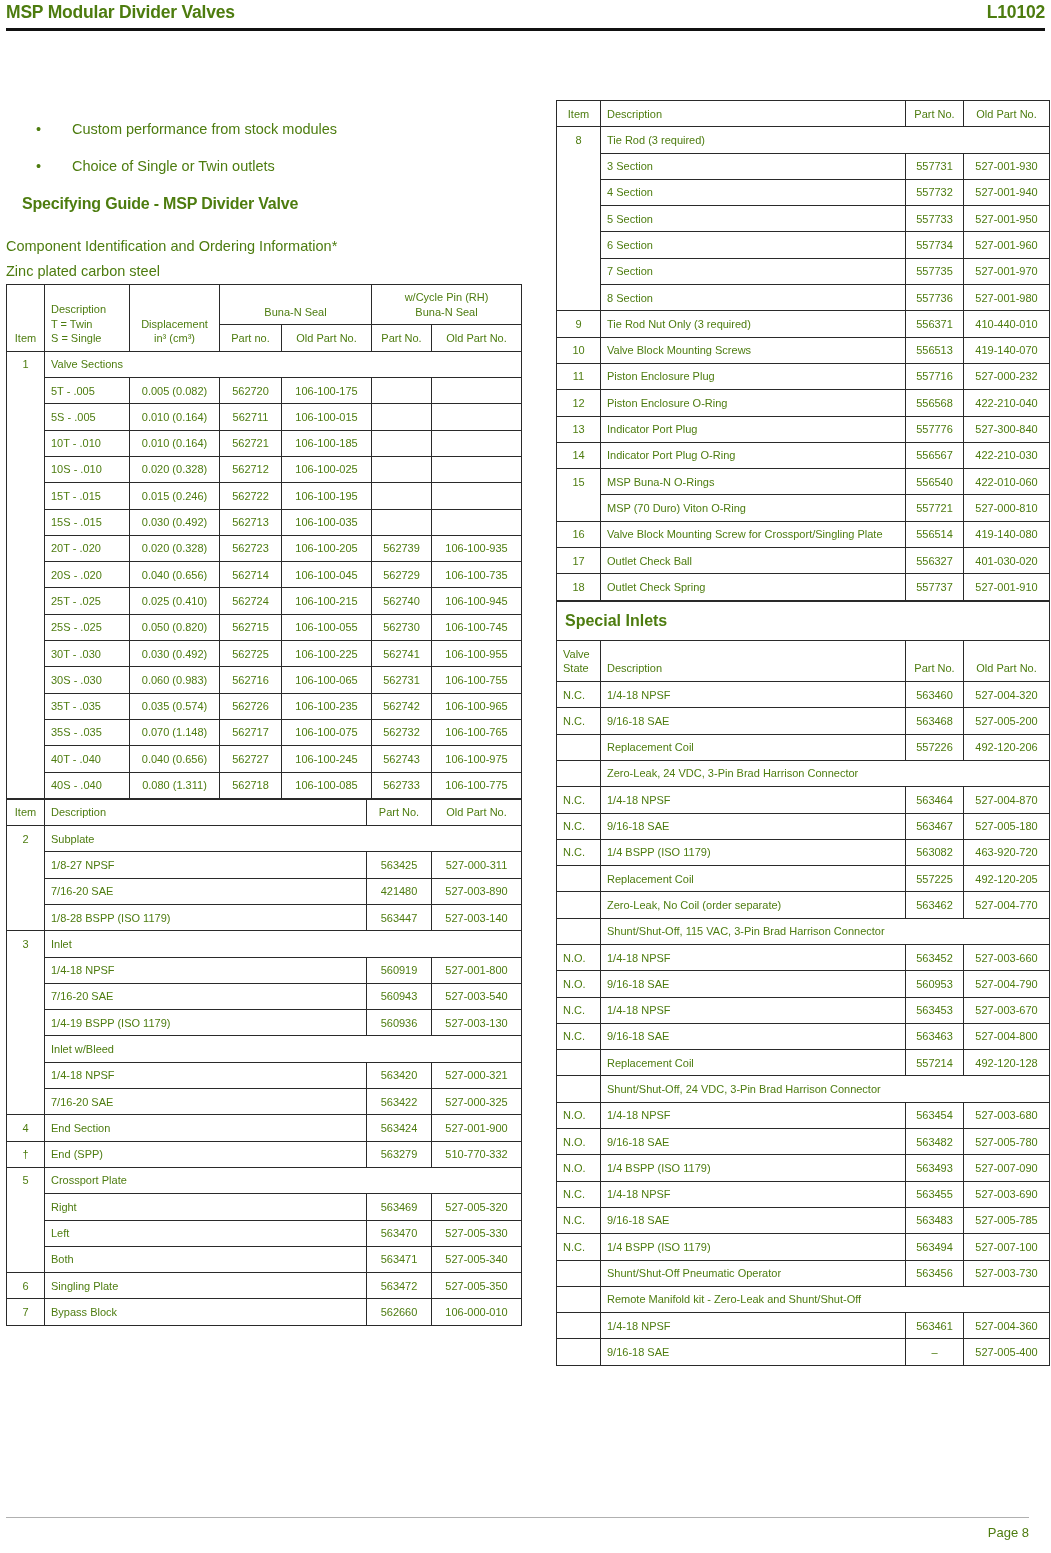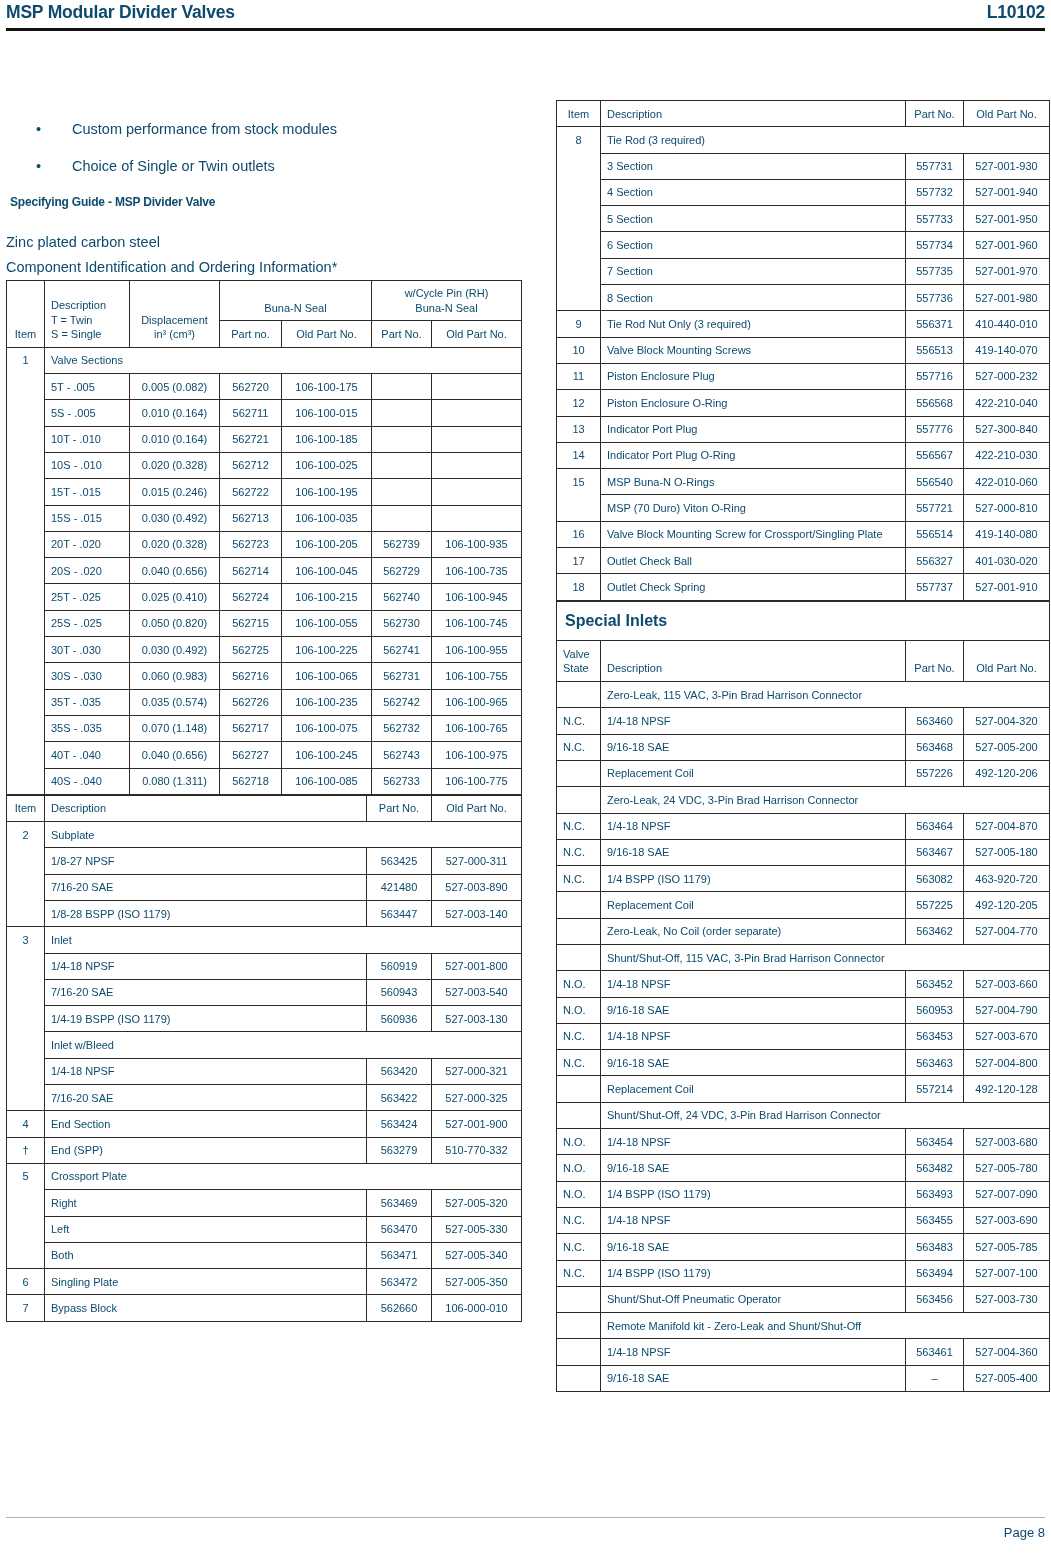--- a/index.html
+++ b/index.html
@@ -1,51 +1,51 @@
 <!DOCTYPE html>
 <html><head>
 <meta charset="utf-8">
 <style>
   * { margin:0; padding:0; box-sizing:border-box; }
   body { background:#e8e8e8; }
   .page {
     position:relative; width:1051px; height:1553px; background:#ffffff;
-    font-family:"Liberation Sans", sans-serif; color:#0c4a6e; overflow:hidden;
+    font-family:"Liberation Sans", sans-serif; color:#4d7c0f; overflow:hidden;
     margin:0 auto;
   }
   .header {
     position:absolute; top:0; left:6px; right:6px; height:31px;
     display:flex; justify-content:space-between; align-items:flex-start;
     border-bottom:3px solid #111; padding-top:2px;
   }
   .header span { font-size:17.5px; font-weight:bold; letter-spacing:-0.2px; }
   .col-left  { position:absolute; left:6px;  top:99px;  width:515px; }
   .col-right { position:absolute; left:556px; top:100px; width:493px; }
   .col-left h1 { font-size:20px; font-weight:bold; line-height:1.6; max-width:468px; letter-spacing:-0.2px; }
   .bullets { list-style:none; margin-top:22px; margin-bottom:14px; }
   .bullets li { display:flex; font-size:14.5px; margin-bottom:21px; }
   .bullets .dot { margin-left:30px; width:36px; flex:none; }
-  .col-left h2 { font-size:12px; font-weight:bold; letter-spacing:-0.2px; margin:14px 4px 21px; }
+  .col-left h2 { font-size:16px; font-weight:bold; letter-spacing:-0.2px; margin:14px 16px 21px; }
   .note { font-size:14.5px; line-height:1.72; }
   table.grid { border-collapse:collapse; table-layout:fixed; margin-top:0; }
   .grid td, .grid th {
     border:1px solid #2a2a2a; font-size:11px; line-height:1.3;
     padding:5.5px 6px; vertical-align:middle; white-space:pre-line; overflow:hidden;
     font-weight:normal; text-align:left;
   }
   .grid th { vertical-align:bottom; }
   .grid .c { text-align:center; }
   .grid .l { text-align:left; }
   .grid .vt { vertical-align:top; }
   .grid .title { font-size:16px; font-weight:bold; padding:9px 8px; }
   .t-valve { margin-top:22px; }
   .t-components { margin-top:40px; }
   .t-special { margin-top:30px;padding-left:33px; }
   .footer {
-    position:absolute; left:6px; right:6px; top:1517px;
+    position:absolute; left:6px; right:22px; top:1517px;
     border-top:1px solid #b0b0b0; padding-top:7px; text-align:right; font-size:13px;
   }
 </style>
 </head>
 <body>
 
 <div class="page">
 
   <div class="header">
     <span>MSP Modular Divider Valves</span>
@@ -57,22 +57,22 @@
       <li>
         <span class="dot">•</span>
         <span>Custom performance from stock modules</span>
       </li>
       <li>
         <span class="dot">•</span>
         <span>Choice of Single or Twin outlets</span>
       </li>
     </ul>
     <h2>Specifying Guide - MSP Divider Valve</h2>
+    <p class="note">Component Identification and Ordering Information*</p>
     <p class="note">Zinc plated carbon steel</p>
-    <p class="note">Component Identification and Ordering Information*</p>
 
     <table class="grid t-valve" style="width: 515px;">
         <colgroup>
           <col style="width: 38px;">
           <col style="width: 85px;">
           <col style="width: 90px;">
           <col style="width: 62px;">
           <col style="width: 90px;">
           <col style="width: 60px;">
           <col style="width: 90px;">
@@ -469,24 +469,20 @@
             <td colspan="4" class="l title">Special Inlets</td>
           </tr>
           <tr>
             <th class="l">Valve
 State</th>
             <th class="l">Description</th>
             <th class="c">Part No.</th>
             <th class="c">Old Part No.</th>
           </tr>
           <tr>
-            <td class="l"></td>
-            <td colspan="3" class="l">Zero-Leak, 115 VAC, 3-Pin Brad Harrison Connector</td>
-          </tr>
-          <tr>
             <td class="l">N.C.</td>
             <td class="l">1/4-18 NPSF</td>
             <td class="c">563460</td>
             <td class="c">527-004-320</td>
           </tr>
           <tr>
             <td class="l">N.C.</td>
             <td class="l">9/16-18 SAE</td>
             <td class="c">563468</td>
             <td class="c">527-005-200</td>

